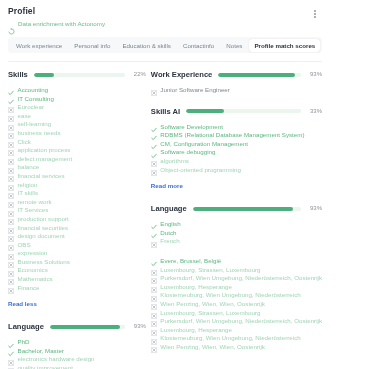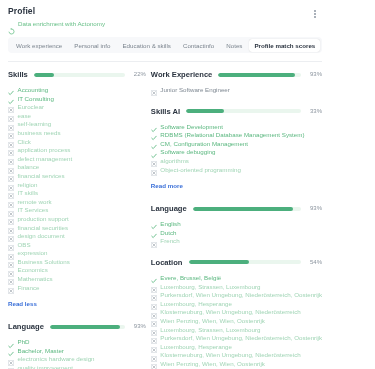--- a/index.html
+++ b/index.html
@@ -423,29 +423,20 @@
             <div class="item no">
               <span class="mk"><svg viewBox="0 0 12 12" width="6" height="6">
                   <rect x="0.6" y="0.6" width="10.8" height="10.8" rx="1.6" fill="none" stroke="#b9c1c9" stroke-width="1"></rect>
                   <path d="M3.4 3.4 L8.6 8.6 M8.6 3.4 L3.4 8.6" stroke="#8e979f" stroke-width="1.1" stroke-linecap="round"></path>
                 </svg></span>
               <span class="item-label">French</span>
             </div>
           </div>
         </div>
         <div class="section">
-          <div class="sec-head">
-            <div class="sec-title">Location</div>
-            <div class="bar-wrap">
-              <div class="bar">
-                <div class="bar-fill" style="width: 54%;"></div>
-              </div>
-              <div class="pct">54%</div>
-            </div>
-          </div>
           <div class="items">
             <div class="item yes">
               <span class="mk"><svg viewBox="0 0 12 12" width="6" height="6">
                   <path d="M1.5 6.4 L4.4 9.2 L10.5 2.4" fill="none" stroke="#5ab77f" stroke-width="1.7" stroke-linecap="round" stroke-linejoin="round"></path>
                 </svg></span>
               <span class="item-label">Evere, Brussel, België</span>
             </div>
             <div class="item no">
               <span class="mk"><svg viewBox="0 0 12 12" width="6" height="6">
                   <rect x="0.6" y="0.6" width="10.8" height="10.8" rx="1.6" fill="none" stroke="#b9c1c9" stroke-width="1"></rect>

